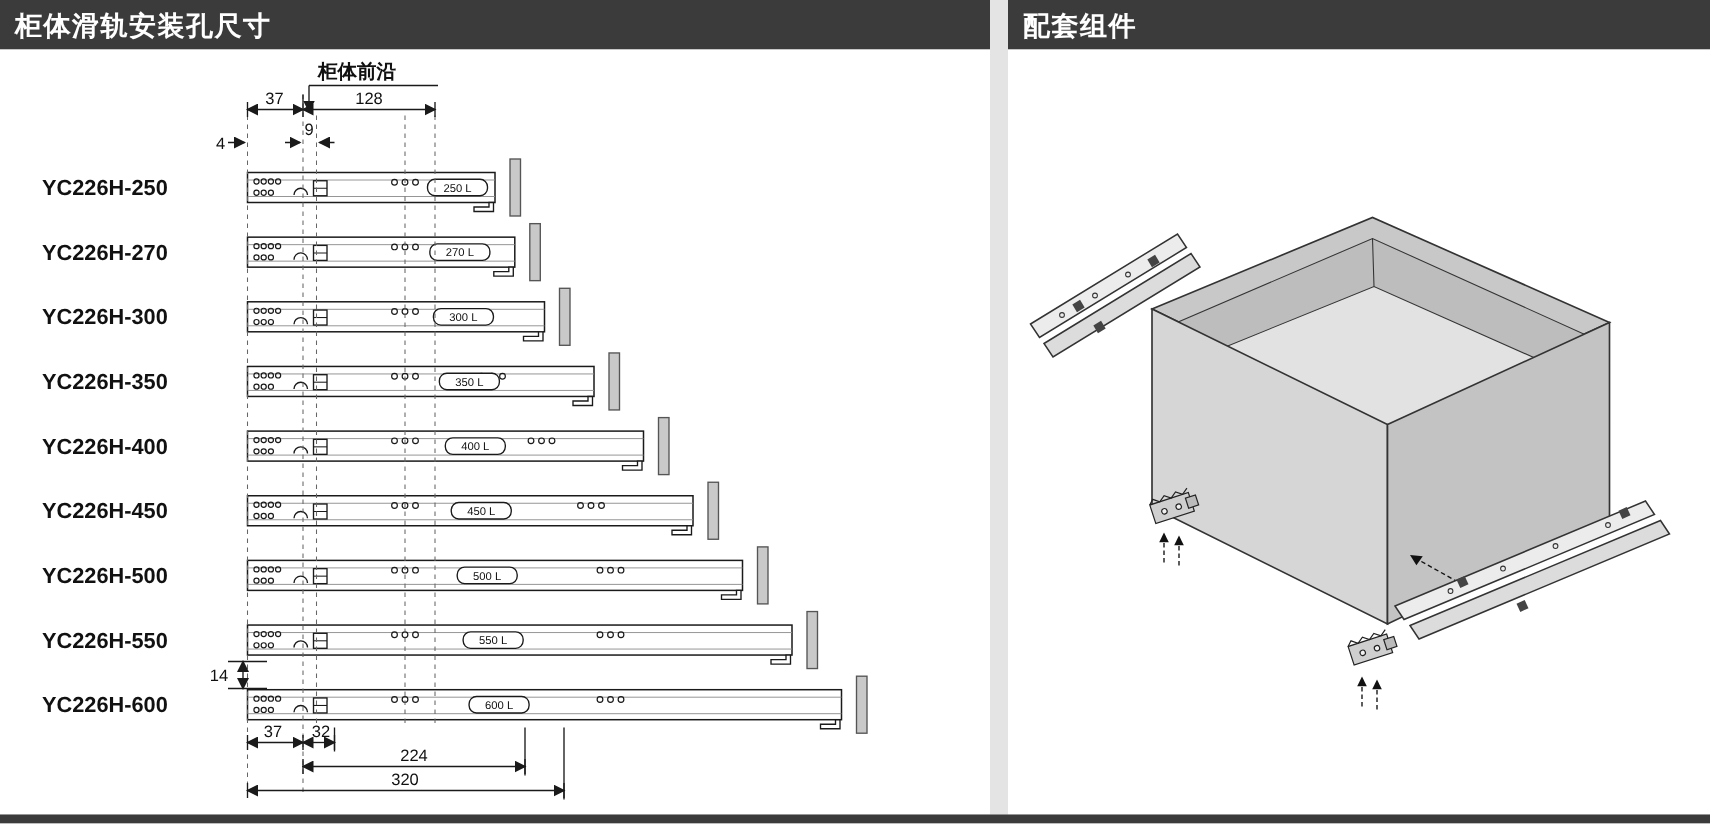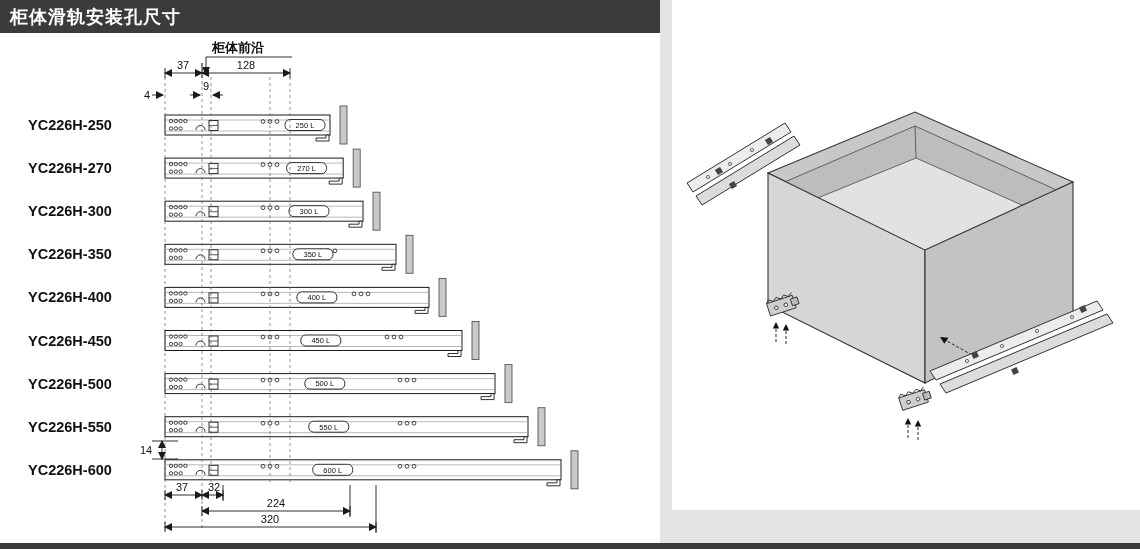--- a/index.html
+++ b/index.html
@@ -320,20 +320,23 @@
           <line x1="165" y1="489" x2="165" y2="499"></line>
           <line x1="376" y1="489" x2="376" y2="499"></line>
           <line x1="165" y1="494" x2="376" y2="494" marker-start="url(#ah)" marker-end="url(#ah)"></line>
           <text x="270" y="490" font-size="11" text-anchor="middle">320</text>
         </g>
       </svg>
     </div>
   </div>
 
   <div class="panel panel-right">
+    <div class="panel-header">
+      <span>配套组件</span>
+    </div>
     <div class="panel-body">
       <svg width="468" height="510" viewBox="0 0 468 510">
 
         <g stroke="#333" stroke-width="1">
           <polygon points="15,183 113,123 119,132 21,192" fill="#ececec"></polygon>
           <polygon points="24,196 122,136 128,145 30,205" fill="#dcdcdc"></polygon>
           <circle cx="36" cy="177" r="1.6" fill="none" stroke-width="0.7"></circle>
           <circle cx="58" cy="164" r="1.6" fill="none" stroke-width="0.7"></circle>
           <circle cx="80" cy="150" r="1.6" fill="none" stroke-width="0.7"></circle>
           <rect x="44" y="168" width="6" height="6" fill="#444" stroke="none" transform="rotate(-31 47 171)"></rect>

